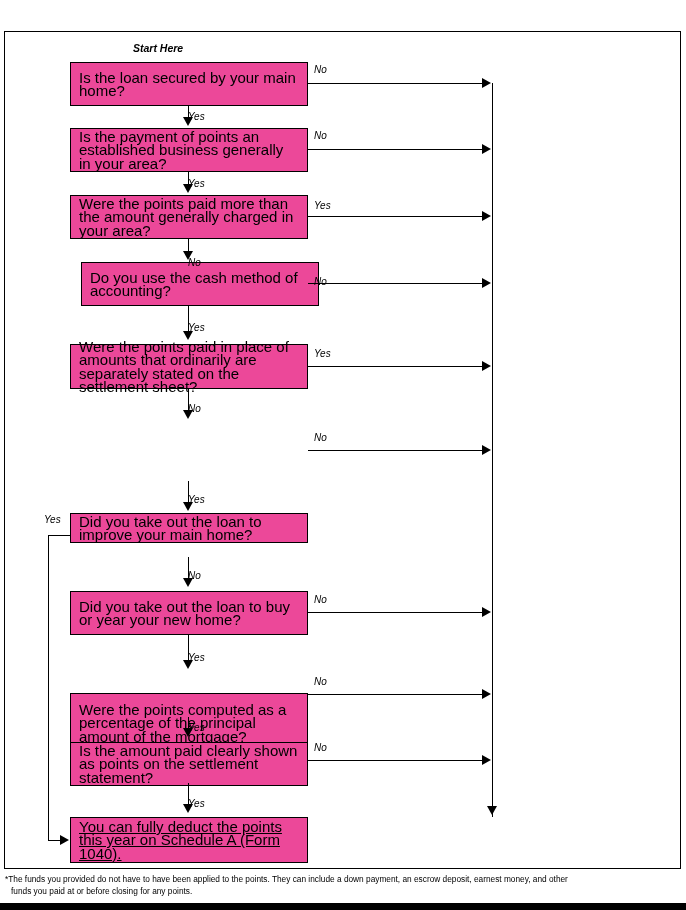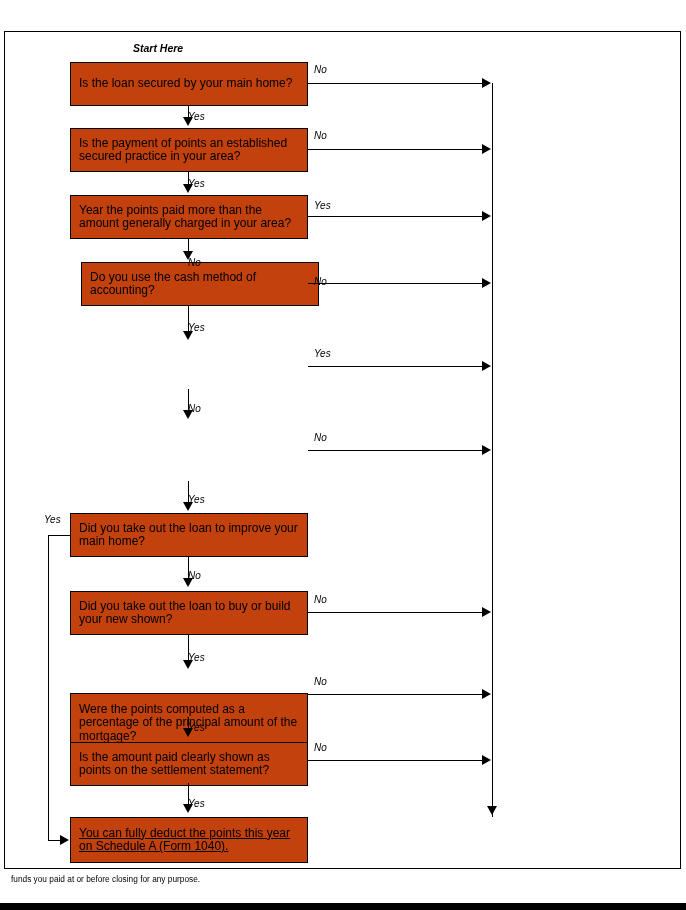--- a/index.html
+++ b/index.html
@@ -63,22 +63,22 @@
     width: 686px;
     height: 7px;
     background: #000000;
   }
 
   
   .node {
     position: absolute;
     border: 1px solid #000000;
     box-sizing: border-box;
-    background: #c2410c;
-    font-size: 12px;
+    background: #ec4899;
+    font-size: 15px;
     line-height: 13.4px;
     padding: 0 8px;
     display: flex;
     align-items: center;
   }
   .node .node-text { display: block; }
 
   
   .edge-label {
     position: absolute;
@@ -129,39 +129,42 @@
 
   <div id="chart-frame"></div>
 
   <div class="start-label" style="left:133px; top:42px;">Start Here</div>
 
   <div class="node" style="left:70px; top:62px; width:238px; height:44px;">
     <span class="node-text">Is the loan secured by your main home?</span>
   </div>
 
   <div class="node" style="left:70px; top:128px; width:238px; height:44px;">
-    <span class="node-text">Is the payment of points an established secured practice in your area?</span>
+    <span class="node-text">Is the payment of points an established business generally in your area?</span>
   </div>
 
   <div class="node" style="left:70px; top:195px; width:238px; height:44px;">
-    <span class="node-text">Year the points paid more than the amount generally charged in your area?</span>
+    <span class="node-text">Were the points paid more than the amount generally charged in your area?</span>
   </div>
 
   <div class="node" style="left:70px; top:262px; width:238px; height:44px;margin-left:11px;">
     <span class="node-text">Do you use the cash method of accounting?</span>
   </div>
 
-
-
-  <div class="node" style="left:70px; top:513px; width:238px; height:44px;">
+  <div class="node" style="left:70px; top:344px; width:238px; height:45px;">
+    <span class="node-text">Were the points paid in place of amounts that ordinarily are separately stated on the settlement sheet?</span>
+  </div>
+
+
+  <div class="node" style="left:70px; top:513px; width:238px; height:30px;">
     <span class="node-text">Did you take out the loan to improve your main home?</span>
   </div>
 
   <div class="node" style="left:70px; top:591px; width:238px; height:44px;">
-    <span class="node-text">Did you take out the loan to buy or build your new shown?</span>
+    <span class="node-text">Did you take out the loan to buy or year your new home?</span>
   </div>
 
   <div class="node" style="left:70px; top:693px; width:238px; height:60px;">
     <span class="node-text">Were the points computed as a percentage of the principal amount of the mortgage?</span>
   </div>
 
   <div class="node" style="left:70px; top:742px; width:238px; height:44px;">
     <span class="node-text">Is the amount paid clearly shown as points on the settlement statement?</span>
   </div>
 
@@ -249,18 +252,19 @@
 
   <div class="vline" style="left:188px; top:783px; height:23px;"></div>
   <div class="arrow-down" style="left:183px; top:804px;"></div>
   <div class="edge-label" style="left:188px; top:798px;">Yes</div>
 
   <div class="hline" style="left:308px; top:760px; width:179px;"></div>
   <div class="arrow-right" style="left:482px; top:755px;"></div>
   <div class="edge-label" style="left:314px; top:742px;">No</div>
 
   <div id="footnote">
-    <span class="fn-line2">funds you paid at or before closing for any purpose.</span>
+    <span>*The funds you provided do not have to have been applied to the points. They can include a down payment, an escrow deposit, earnest money, and other</span>
+    <span class="fn-line2">funds you paid at or before closing for any points.</span>
   </div>
 
   <div id="bottom-bar"></div>
 
 </div>
 
 </body></html>

